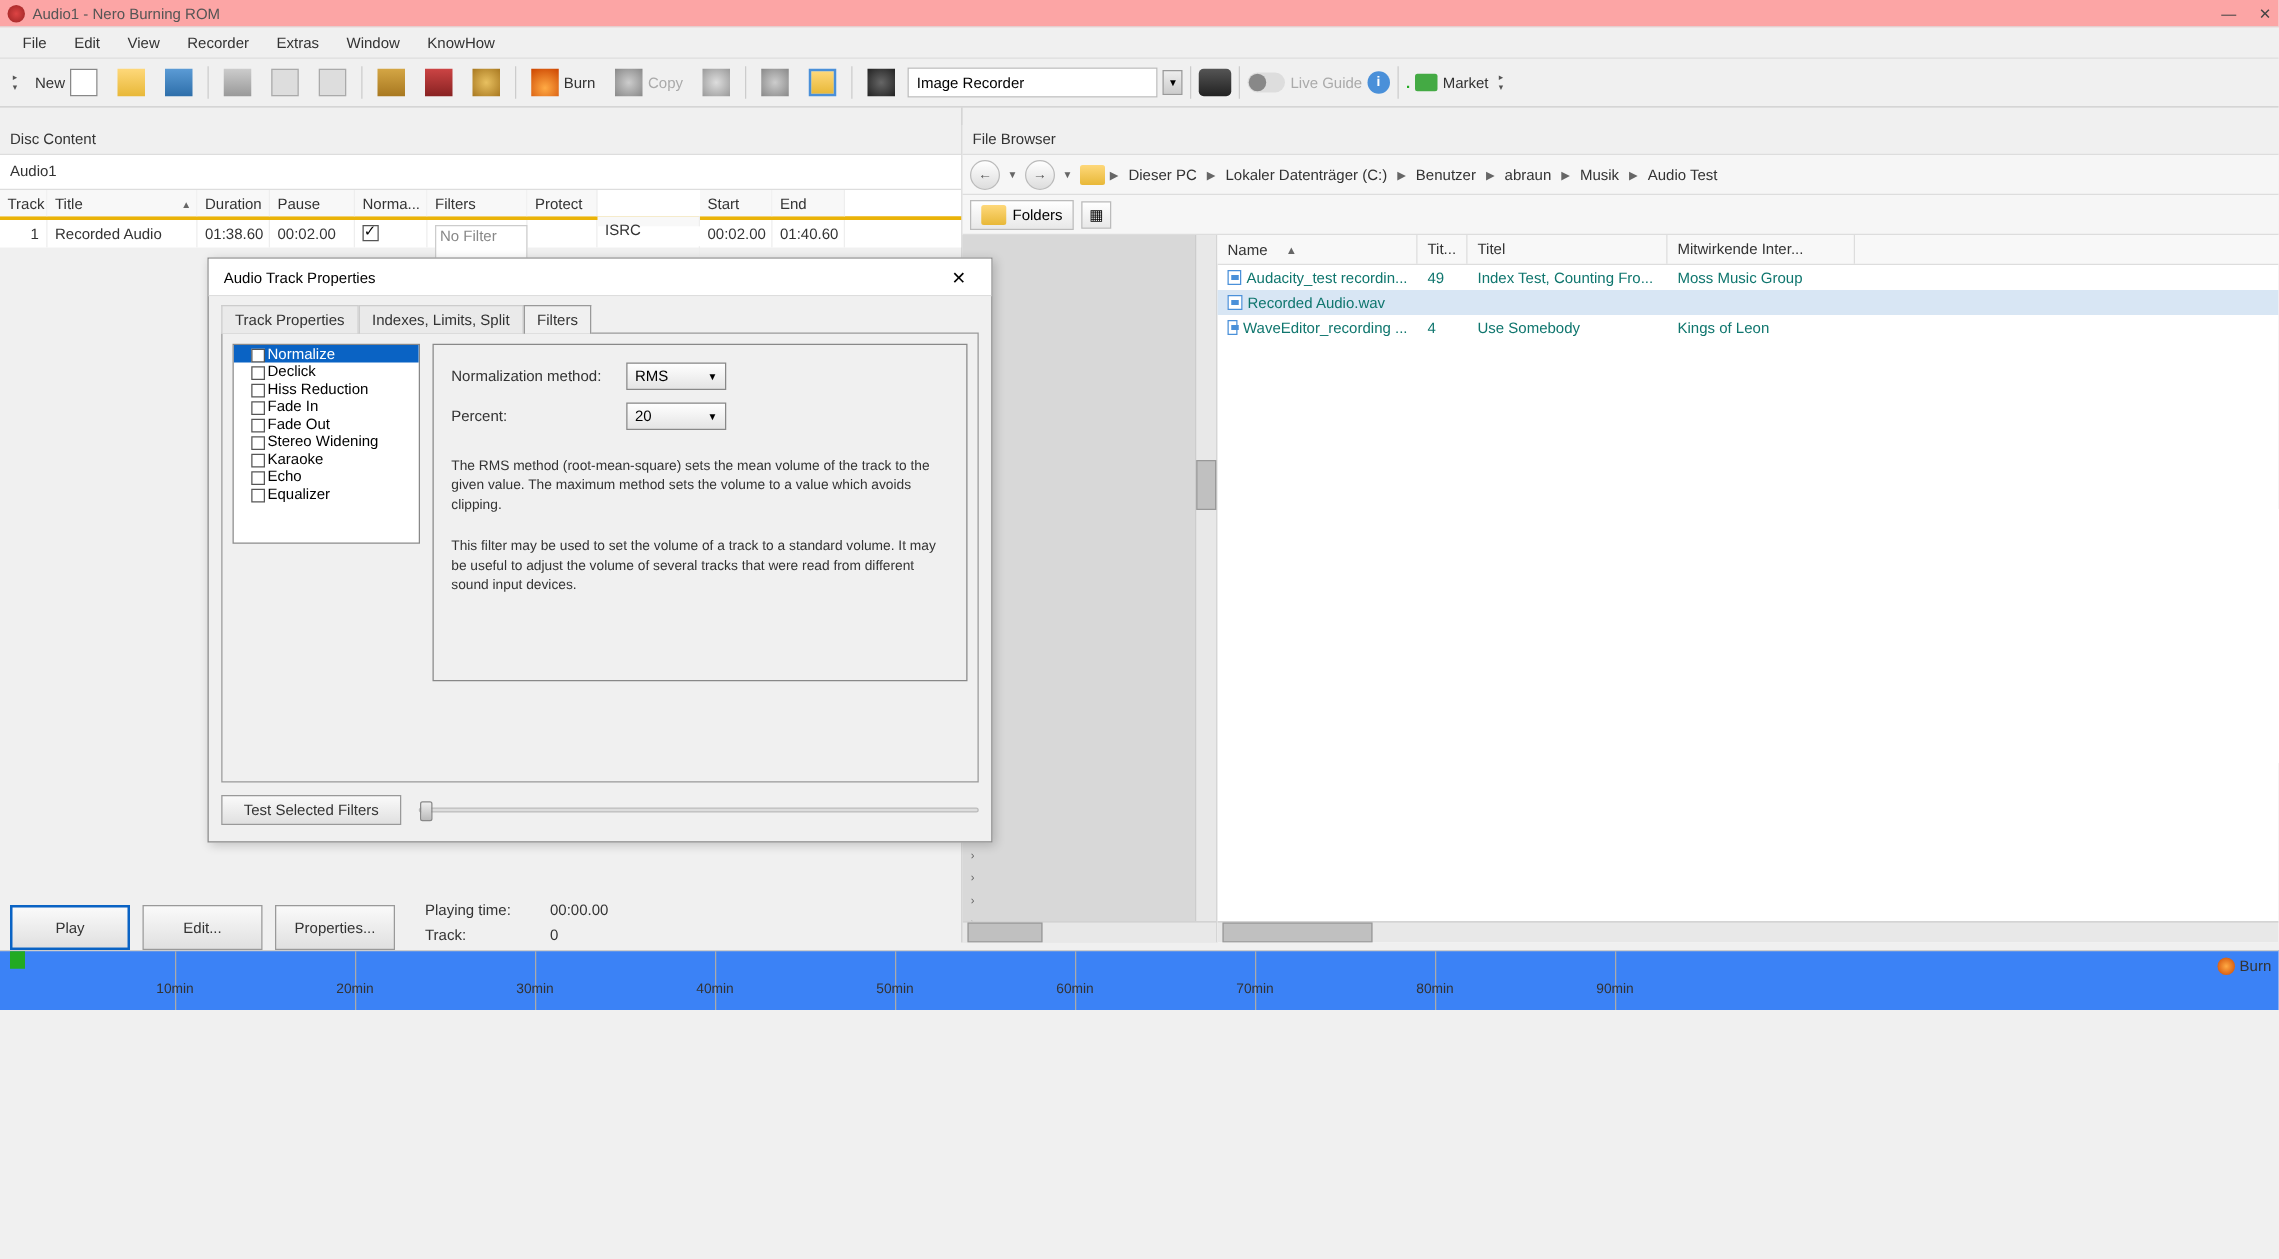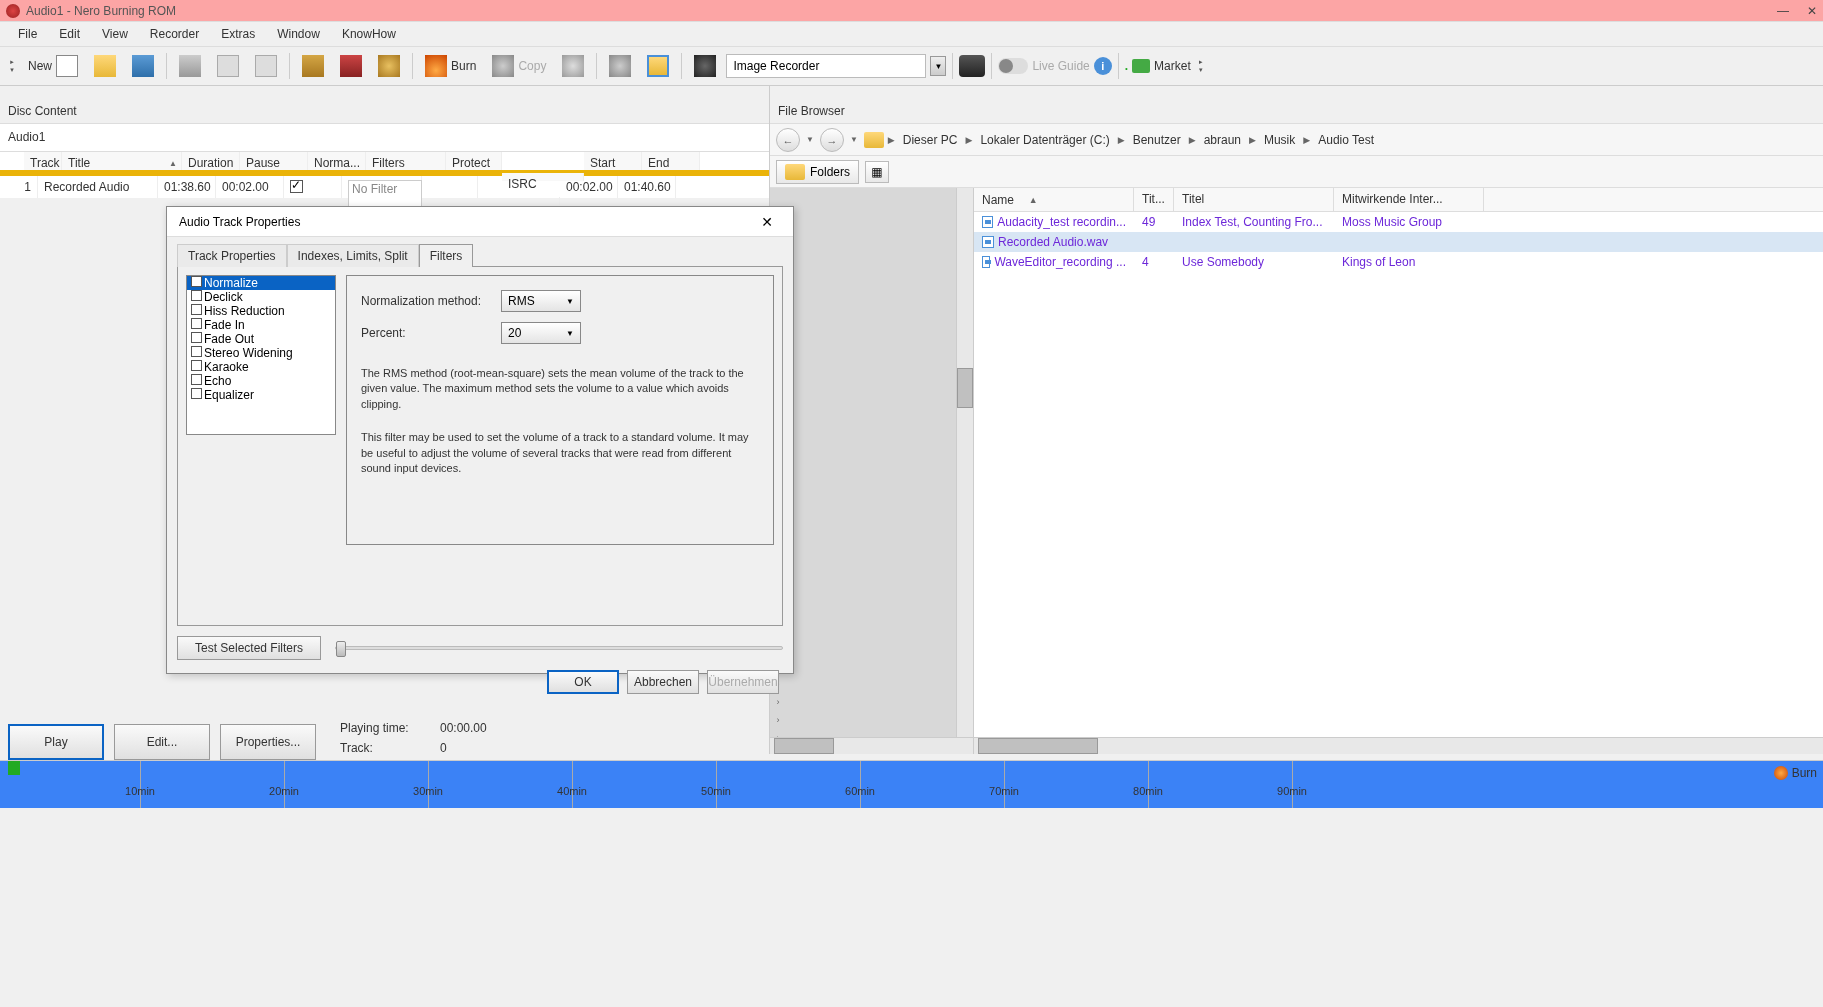--- a/index.html
+++ b/index.html
@@ -26,42 +26,42 @@
 .pill-btn { width: 26px; height: 22px; background: linear-gradient(#555,#222); border-radius: 4px; }
 
 .content { display: flex; height: 668px; }
 .left-pane { width: 770px; display: flex; flex-direction: column; border-right: 1px solid #ccc; }
 .right-pane { flex: 1; display: flex; flex-direction: column; }
 
 .pane-header { height: 24px; background: #f0f0f0; padding: 4px 8px; color: #333; border-bottom: 1px solid #ddd; margin-top: 14px; }
 .sub-header { height: 28px; background: #fff; padding: 6px 8px; color: #333; border-bottom: 1px solid #ddd; }
 
 .track-table { background: #fff; }
-.track-header { display: flex; height: 24px; border-bottom: 6px solid #eab308; padding-left: 24px; }
+.track-header { display: flex; height: 24px; border-bottom: 3px solid #eab308; }
 .track-header > div, .track-row > div { padding: 4px 6px; color: #333; border-right: 1px solid #eee; }
 .track-header > div { background: #f8f8f8; position: relative; }
 .track-row { display: flex; height: 22px; }
 .col-track{width:38px;text-align:right;} .col-title{width:120px;} .col-dur{width:58px;} .col-pause{width:68px;}
 .col-norm{width:58px;} .col-filter{width:80px;} .col-protect{width:56px;} .col-isrc{width:82px;margin-top:21px;}
 .col-start{width:58px;} .col-end{width:58px;}
 .sort-ind{position:absolute;right:4px;top:7px;font-size:8px;color:#666;}
 .cbx{width:13px;height:13px;border:1px solid #555;display:inline-block;background:#fff;position:relative;}
 .cbx.checked::after{content:'✓';position:absolute;top:-3px;left:0;font-size:12px;color:#000;}
 .filter-cell{border:1px solid #ccc;width:74px;height:32px;padding:1px 3px;color:#888;background:#fff;}
 
 .dialog { position: absolute; left: 166px; top: 206px; width: 628px; height: 468px; background: #f0f0f0; border: 1px solid #888; box-shadow: 2px 2px 8px rgba(0,0,0,.2); }
 .dlg-title { height: 30px; display: flex; align-items: center; padding: 0 12px; background: #fff; border-bottom: 1px solid #ddd; }
 .dlg-close { margin-left: auto; font-size: 14px; padding: 2px 8px; cursor: default; }
 .tabbar { display: flex; padding: 6px 10px 0; gap: 0; }
 .tab { padding: 4px 10px; border: 1px solid #ccc; border-bottom: none; background: #eaeaea; color: #333; position: relative; top:1px; }
 .tab.active { background: #f0f0f0; border-color:#999; z-index:2; }
 .tab-body { border: 1px solid #999; margin: 0 10px 10px; padding: 8px; height: 360px; display: flex; gap: 10px; background:#f0f0f0; }
 
 .filter-list { width: 150px; height: 160px; border: 1px solid #888; background: #fff; overflow: hidden; }
-.filter-list .item { display:flex; align-items:flex-start; height:14px; padding:0 4px; font-size:11px; color:#000; }
+.filter-list .item { display:flex; align-items:flex-end; height:14px; padding:0 14px; font-size:11px; color:#000; }
 .filter-list .item.sel { background:#0a63c4; color:#fff; }
 .filter-list .mini-cbx{width:11px;height:11px;border:1px solid #555;margin-right:2px;display:inline-block;background:#fff;}
 .filter-list .mini-cbx.checked::after{content:'✓';font-size:9px;position:relative;top:-3px;left:0;}
 
 .filter-detail { flex:1; border:1px solid #888; padding:14px; background:#f0f0f0; display:flex;flex-direction:column; height:270px;}
 .frow{display:flex;align-items:center;margin-bottom:10px;}
 .flabel{width:140px;color:#333;}
 .fselect{width:80px;height:22px;border:1px solid #888;background:linear-gradient(#fff,#e4e4e4);display:flex;align-items:center;padding:0 6px;justify-content:space-between;font-size:11px;}
 .fdesc{color:#333;font-size:11px;line-height:1.4;margin-top:18px;}
 
@@ -103,21 +103,21 @@
 .fb-tree{width:204px;background:#d8d8d8;border-right:1px solid #ccc;position:relative;}
 .fb-tree-scroll-y{position:absolute;right:0;top:0;bottom:17px;width:17px;background:#e8e8e8;border-left:1px solid #ccc;}
 .fb-tree-scroll-x{position:absolute;left:0;right:0;bottom:0;height:17px;background:#e8e8e8;border-top:1px solid #ccc;}
 .scroll-thumb{background:#c0c0c0;border:1px solid #999;}
 .tree-expand{position:absolute;left:2px;width:12px;height:12px;color:#666;font-size:9px;display:flex;align-items:center;justify-content:center;}
 
 .fb-list{flex:1;background:#fff;position:relative;}
 .fl-header{display:flex;height:24px;border-bottom:1px solid #ddd;background:#f8f8f8;}
 .fl-header>div{padding:4px 8px;border-right:1px solid #ddd;color:#333;}
 .fl-row{display:flex;height:20px;align-items:center;}
-.fl-row>div{padding:2px 8px;color:#6d28d9;overflow:hidden;white-space:nowrap;}
+.fl-row>div{padding:2px 8px;color:#0f766e;overflow:hidden;white-space:nowrap;}
 .fl-row.sel{background:#d8e6f4;}
 .c-name{width:160px;display:flex;align-items:center;gap:4px;} .c-tit{width:40px;} .c-titel{width:160px;} .c-mit{width:150px;}
 .audio-file-ico{width:12px;height:12px;border:1px solid #4a90d9;background:#fff;display:inline-block;position:relative;}
 .audio-file-ico::after{content:'';position:absolute;left:2px;top:3px;width:6px;height:4px;background:#4a90d9;}
 .fb-scroll-x{position:absolute;left:0;right:0;bottom:0;height:17px;background:#e8e8e8;border-top:1px solid #ccc;}
 .fl-sort{font-size:9px;color:#666;}
 
 
 .ico-new{background:#fff;border:1px solid #888;}
 .ico-open{background:linear-gradient(#fed87a,#e8b838);}
@@ -457,18 +457,13 @@
       <div class="fdesc" style="margin-top:12px;">The RMS method (root-mean-square) sets the mean volume of the track to the given value. The maximum method sets the volume to a value which avoids clipping.</div>
       <div class="fdesc">This filter may be used to set the volume of a track to a standard volume. It may be useful to adjust the volume of several tracks that were read from different sound input devices.</div>
     </div>
   </div>
   <div class="test-row">
     <button class="test-btn">Test Selected Filters</button>
     <div class="slider-track">
         <div class="slider-thumb"></div>
       </div>
   </div>
-  <div class="dlg-btns">
-    <div class="dlg-btn primary">OK</div>
-    <div class="dlg-btn">Abbrechen</div>
-    <div class="dlg-btn disabled">Übernehmen</div>
-  </div>
 </div>
 
 </body></html>

